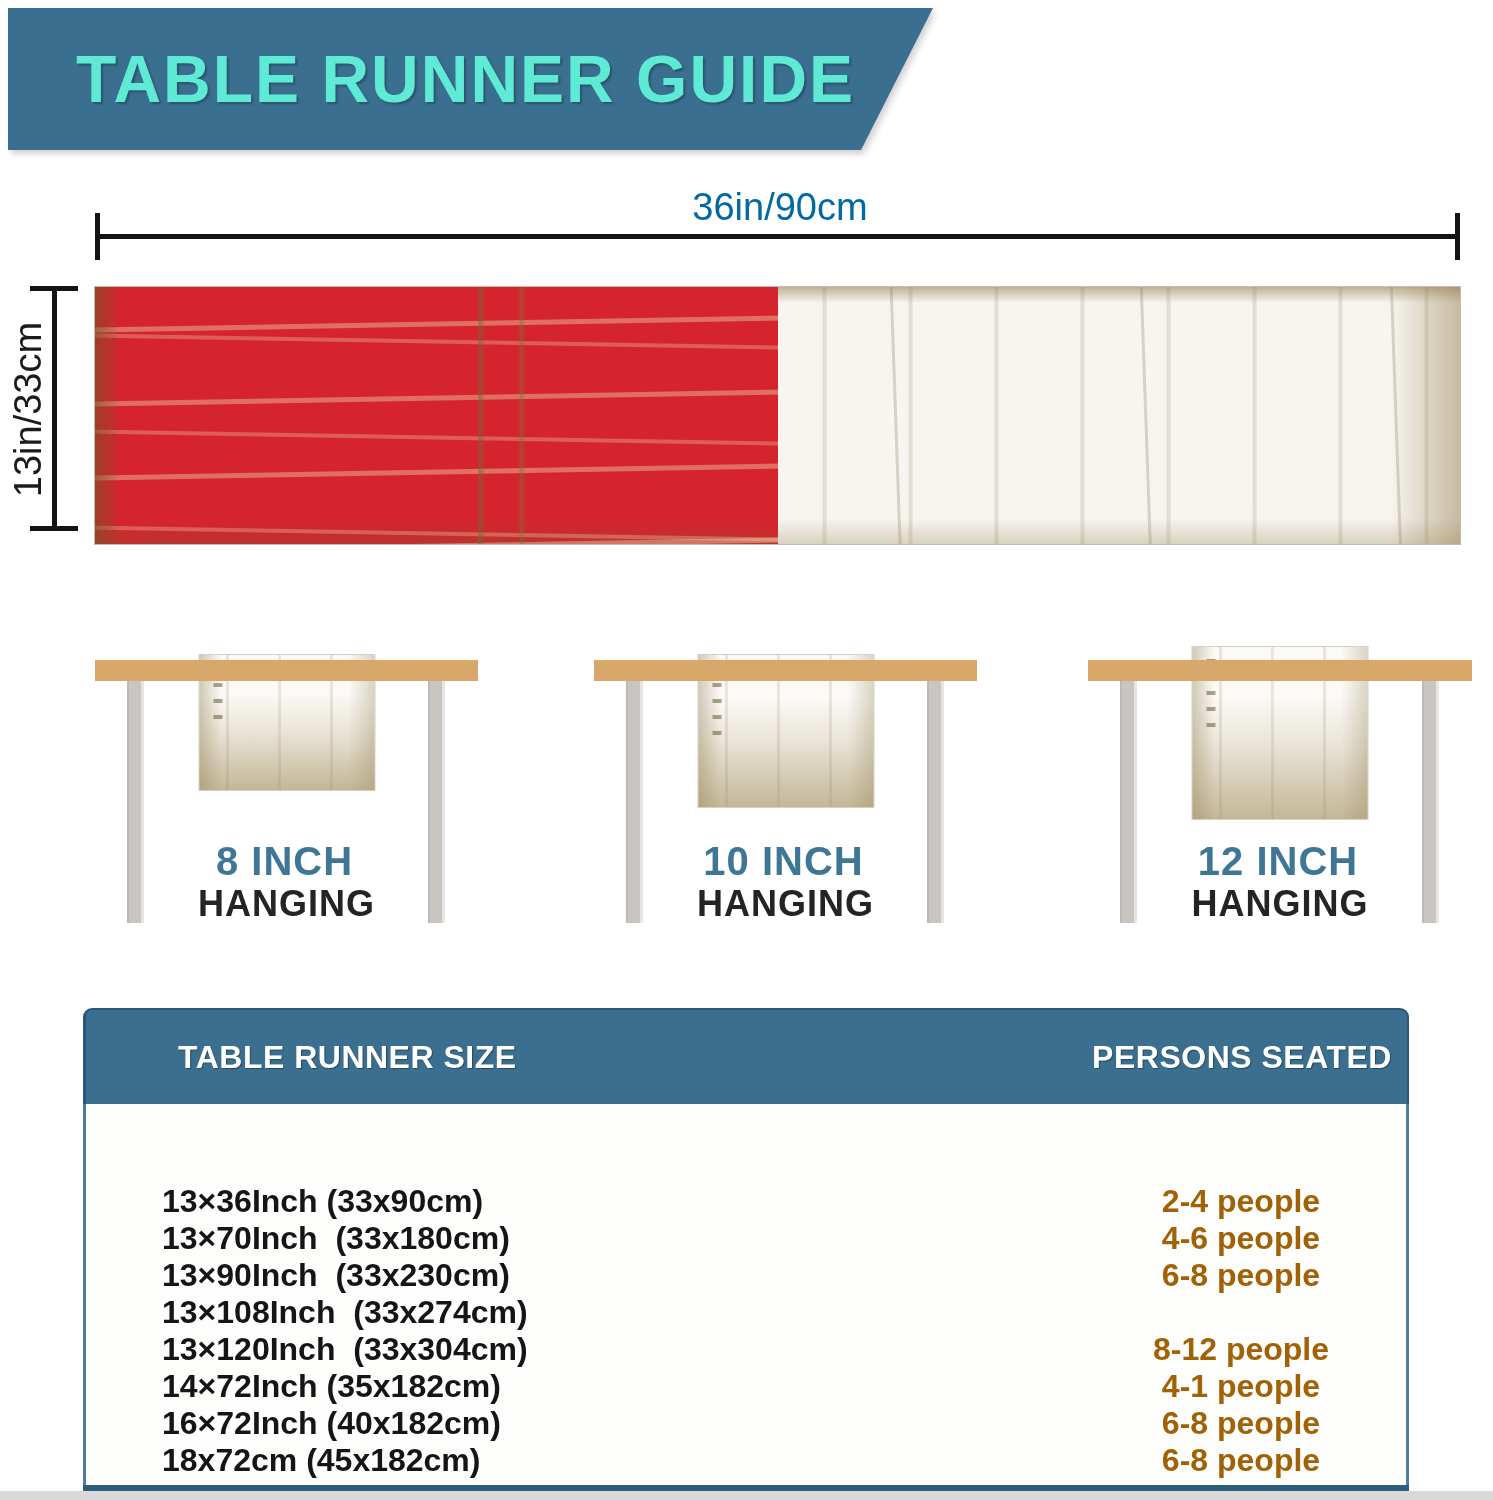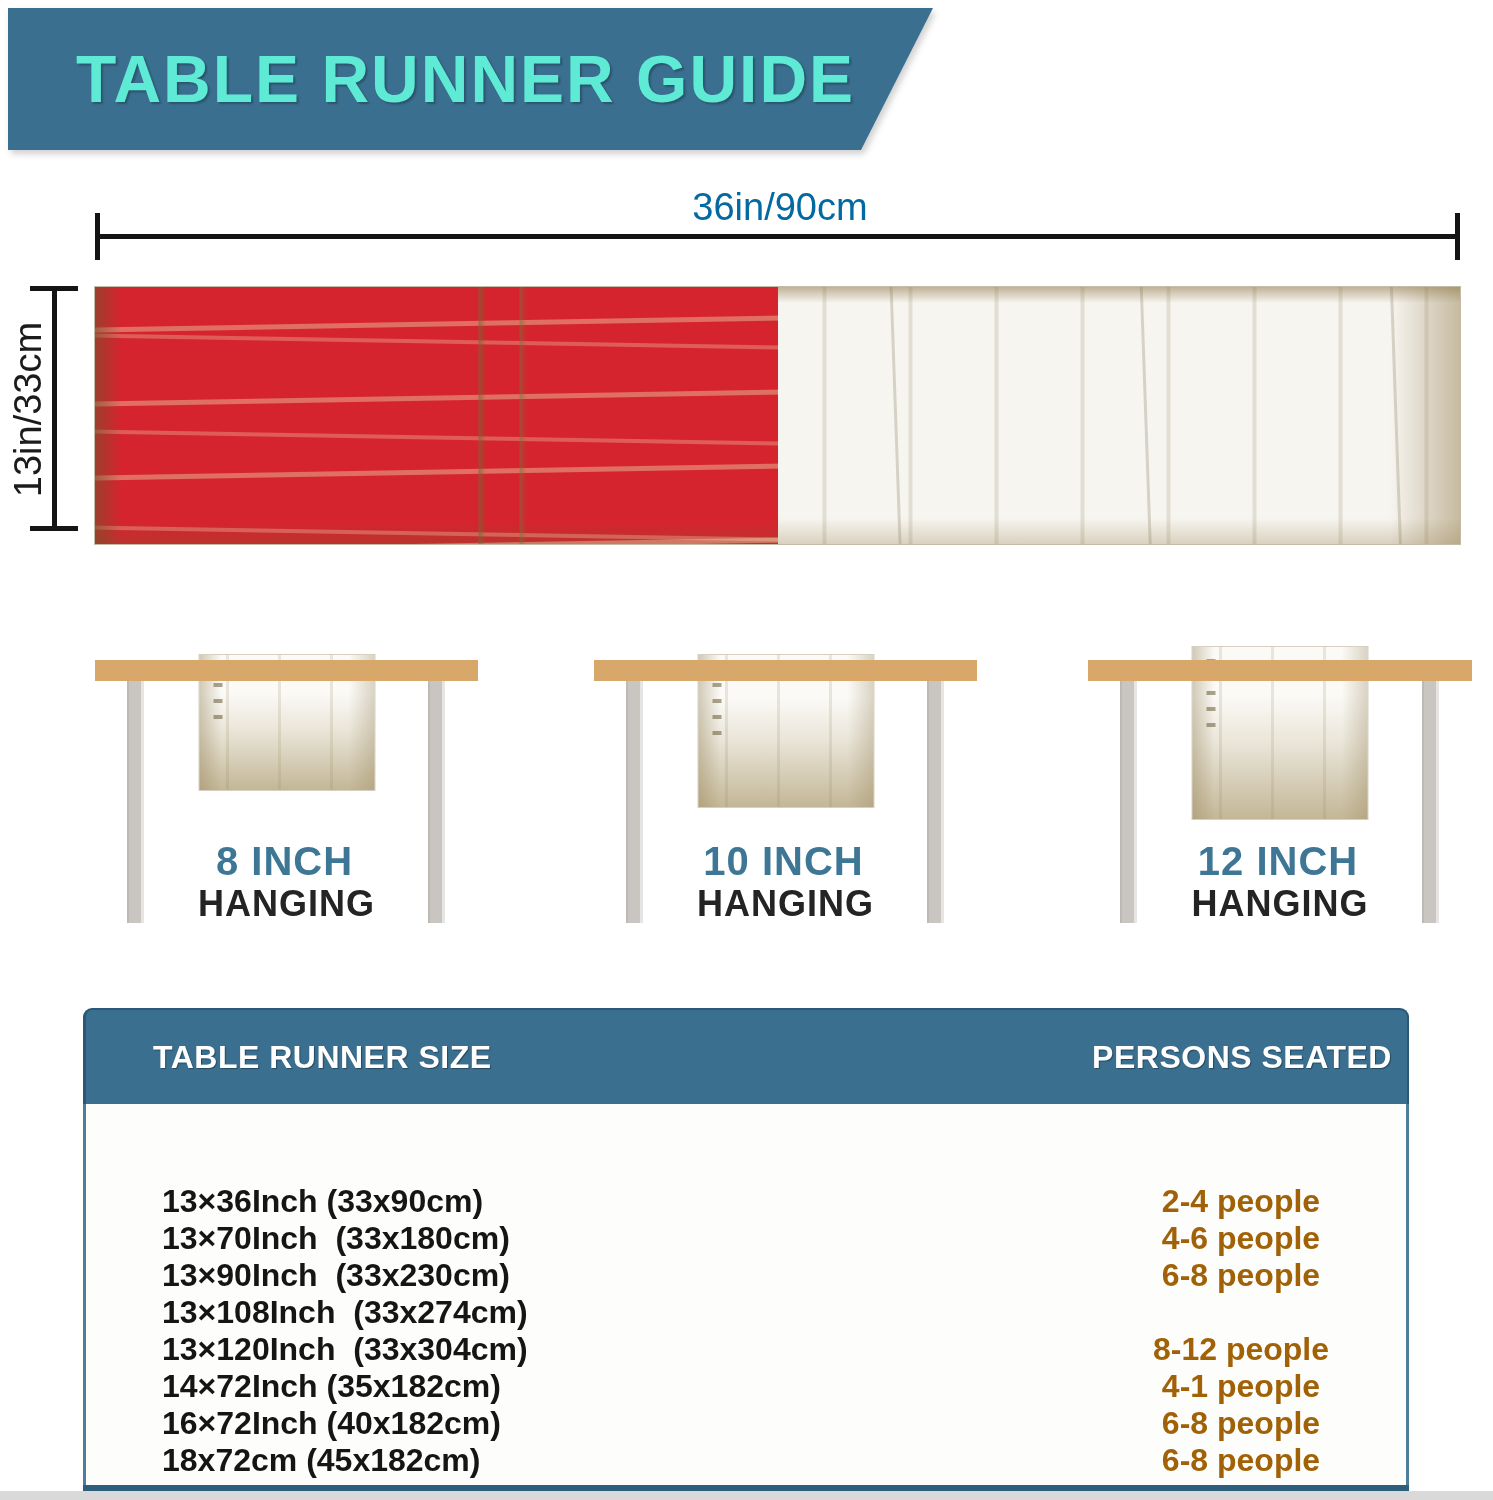--- a/index.html
+++ b/index.html
@@ -66,21 +66,21 @@
   .fig-3 .drop{top:-6px;height:172px;}
   .inch-label{position:absolute;left:0;right:4px;top:186px;text-align:center;
     font-size:40px;font-weight:bold;color:#3d7795;letter-spacing:1px;white-space:nowrap;}
   .hang-label{position:absolute;left:0;right:0;top:230px;text-align:center;
     font-size:36px;font-weight:bold;color:#242424;letter-spacing:1px;white-space:nowrap;}
   
   .card{position:absolute;left:83px;top:1008px;width:1326px;height:485px;}
   .card-header{height:96px;background:#3a6f90;border-radius:9px 9px 0 0;
     border-left:3px solid #2c5878;border-top:2px solid #2c5878;border-right:2px solid #2c5878;
     display:flex;align-items:center;box-sizing:border-box;}
-  .card-header .col-size{flex:1;padding-left:67px;}
+  .card-header .col-size{flex:1;padding-left:92px;}
   .card-header .col-persons{width:330px;text-align:center;}
   .th-text{font-size:32px;font-weight:bold;color:#ffffff;letter-spacing:.5px;
     text-shadow:1px 1px 1px rgba(0,0,0,.35);white-space:nowrap;}
   .card-body{height:381px;background:#fdfdfb;box-sizing:border-box;
     border-left:3px solid #4e7e9a;border-right:3px solid #4e7e9a;
     display:flex;flex-direction:column;justify-content:flex-end;padding:6px 0;}
   .t-row{display:flex;align-items:center;}
   .t-row .cell-size{flex:1;padding-left:76px;font-size:32px;font-weight:bold;color:#151515;
     white-space:pre;}
   .t-row .cell-persons{width:330px;text-align:center;font-size:32px;font-weight:bold;color:#a16207;}

